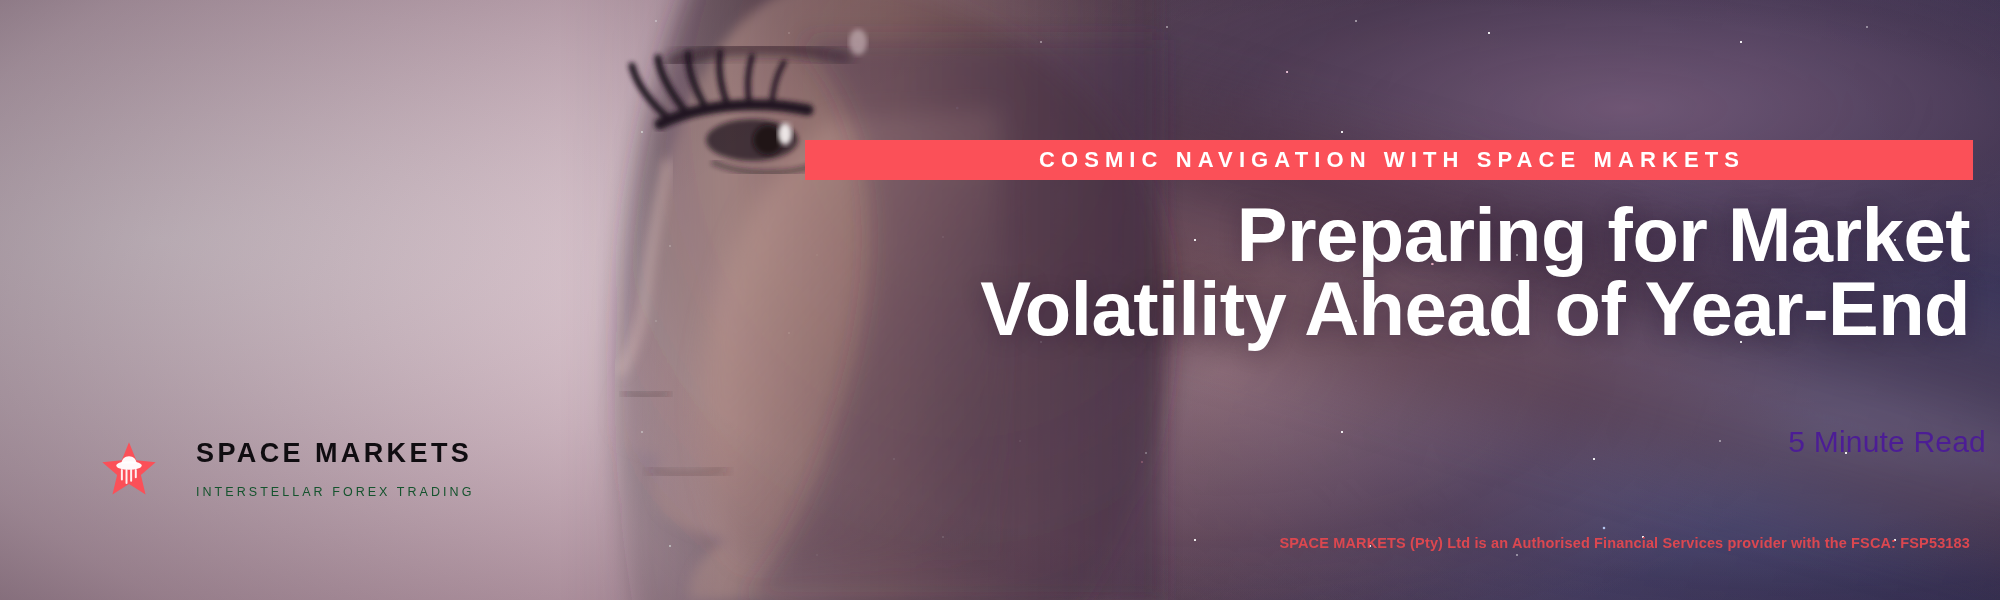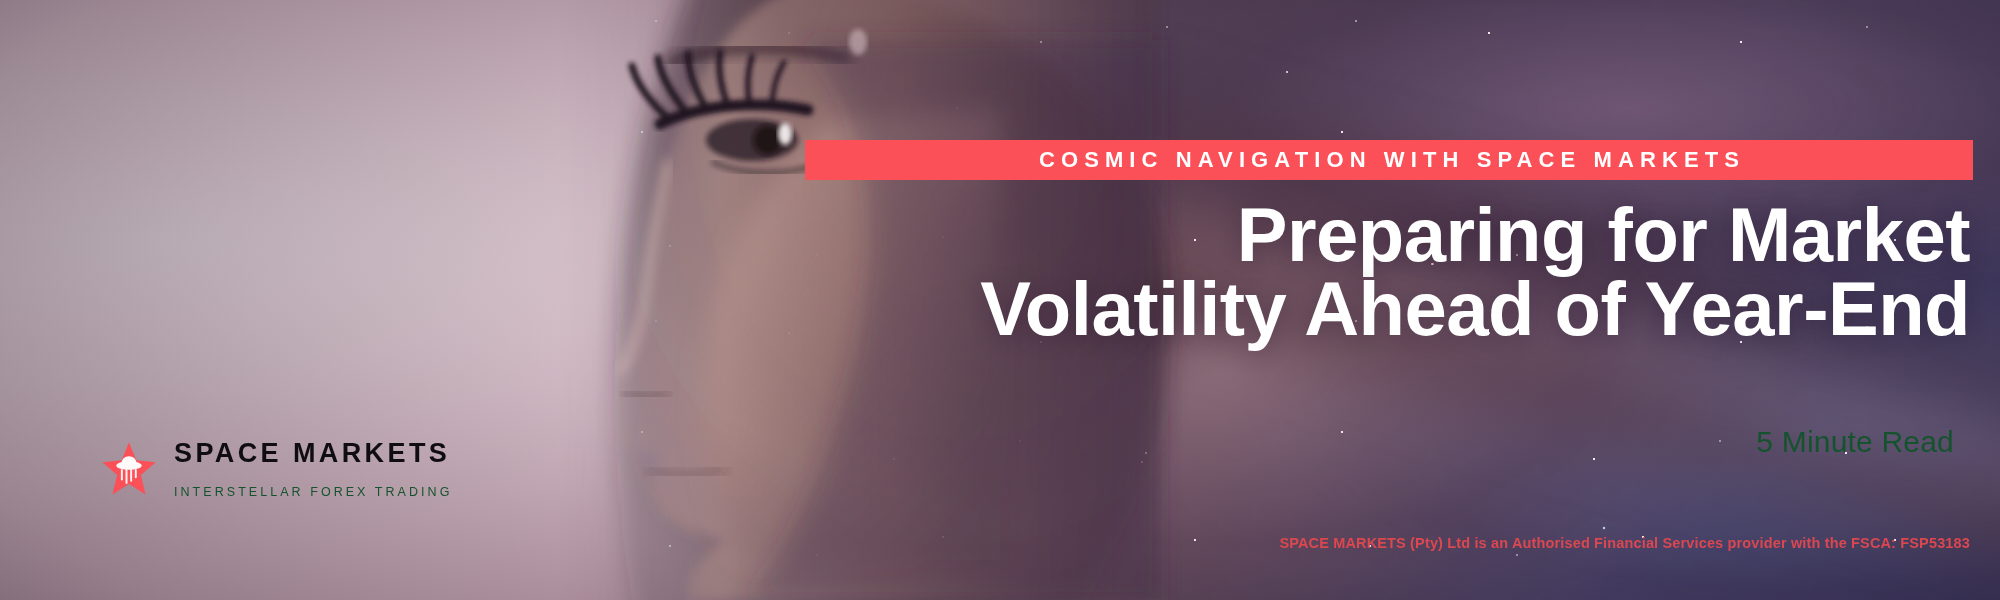--- a/index.html
+++ b/index.html
@@ -168,22 +168,22 @@
     font-size:76px;
     line-height:0.98;
     letter-spacing:-0.5px;
     text-shadow:0 2px 22px rgba(30,12,40,.30);
   }
   .headline-line { display:block; white-space:nowrap; }
 
   
   .readtime {
     position:absolute;
-    right:46px; top:425px;
-    color:#14532d;
+    right:14px; top:425px;
+    color:#4c1d95;
     font-size:30px;
     font-weight:400;
     letter-spacing:0.2px;
     text-align:center;
     white-space:nowrap;
   }
 
   
   .disclaimer {
     position:absolute;
@@ -199,21 +199,21 @@
 
   
   .logo {
     position:absolute;
     left:100px; top:440px;
     display:flex;
     align-items:center;
     gap:16px;
   }
   .logo-mark { width:58px; height:58px; flex:0 0 58px; }
-  .logo-words { display:flex; flex-direction:column; gap:19px; }
+  .logo-words { display:flex; flex-direction:column; gap:19px;margin-left:22px; }
   .logo-name {
     color:#100d11;
     font-size:27px;
     font-weight:700;
     letter-spacing:3.4px;
     line-height:1;
     white-space:nowrap;
   }
   .logo-tagline {
     color:#14532d;

